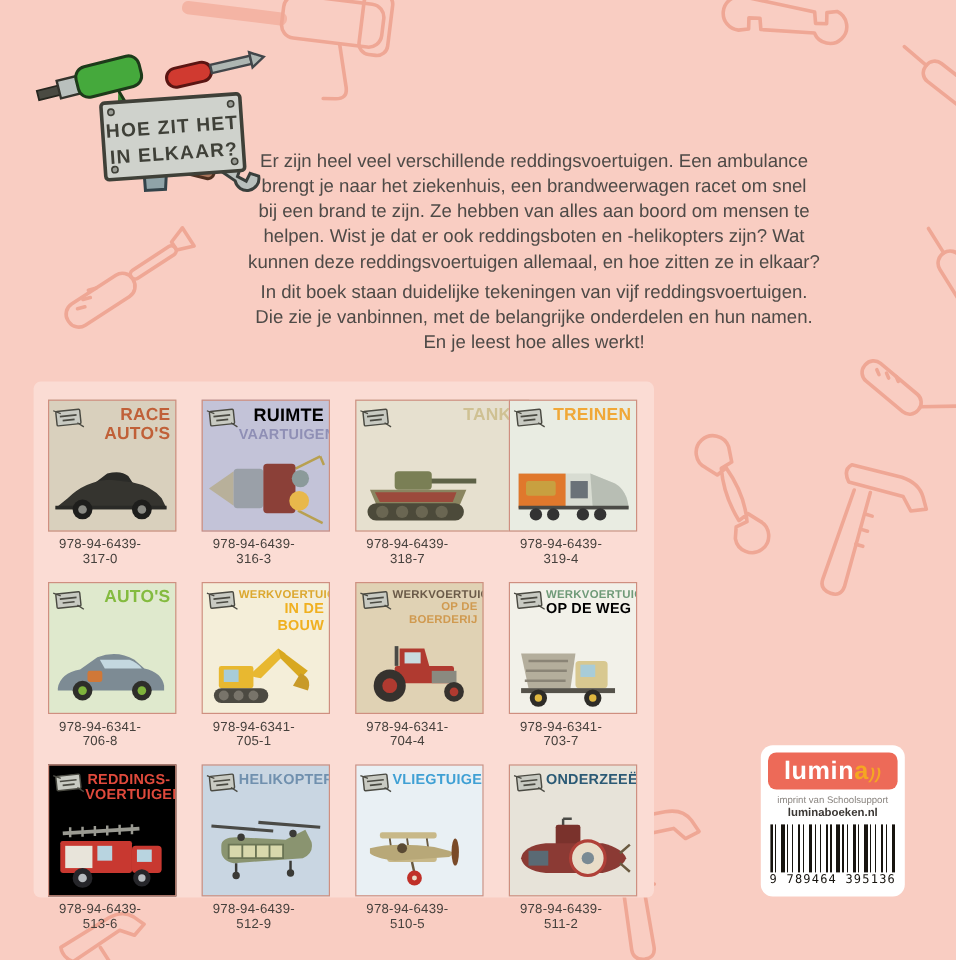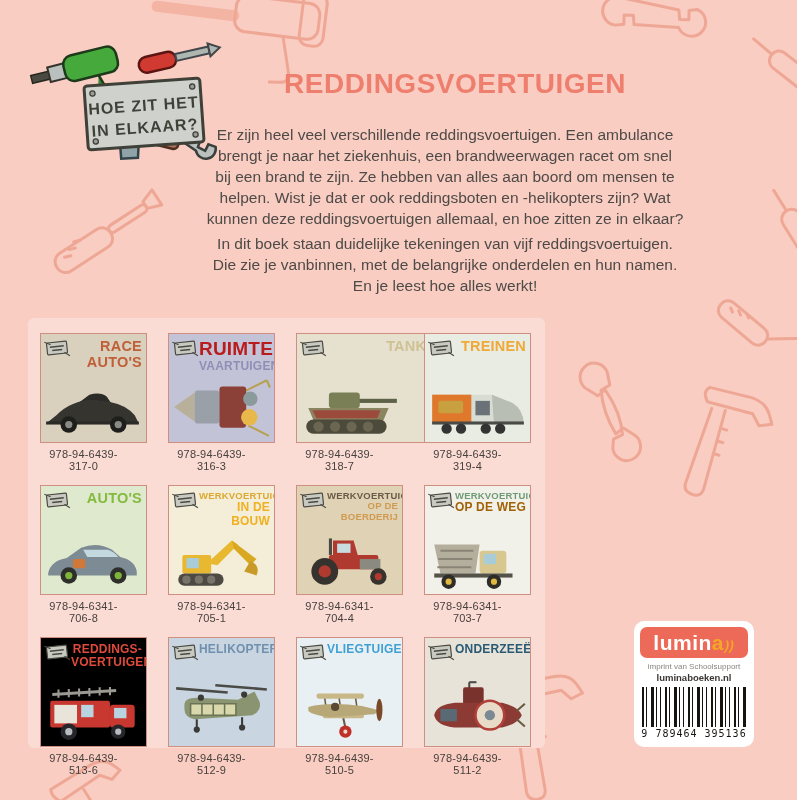--- a/index.html
+++ b/index.html
@@ -150,21 +150,20 @@
       <rect x="60" y="68" width="116" height="64" rx="3" fill="#cfd2cc" stroke="#3f4038" stroke-width="3"></rect>
       <circle cx="68" cy="76" r="2.6" fill="#9a9d96" stroke="#3f4038" stroke-width="1.3"></circle>
       <circle cx="168" cy="76" r="2.6" fill="#9a9d96" stroke="#3f4038" stroke-width="1.3"></circle>
       <circle cx="68" cy="124" r="2.6" fill="#9a9d96" stroke="#3f4038" stroke-width="1.3"></circle>
       <circle cx="168" cy="124" r="2.6" fill="#9a9d96" stroke="#3f4038" stroke-width="1.3"></circle>
       <text x="118" y="97" text-anchor="middle" font-family="Liberation Sans, sans-serif" font-weight="bold" font-size="16" letter-spacing="1" fill="#3f4038">HOE ZIT HET</text>
       <text x="118" y="119" text-anchor="middle" font-family="Liberation Sans, sans-serif" font-weight="bold" font-size="16" letter-spacing="1" fill="#3f4038">IN ELKAAR?</text>
     </g>
   </svg>
 
-  <h1 class="page-title" style="color: rgb(238, 126, 109);">REDDINGSVOERTUIGEN</h1>
   <p class="intro-p intro-p2">In dit boek staan duidelijke tekeningen van vijf reddingsvoertuigen.
 Die zie je vanbinnen, met de belangrijke onderdelen en hun namen.
 En je leest hoe alles werkt!</p>
   <p class="intro-p intro-p1">Er zijn heel veel verschillende reddingsvoertuigen. Een ambulance
 brengt je naar het ziekenhuis, een brandweerwagen racet om snel
 bij een brand te zijn. Ze hebben van alles aan boord om mensen te
 helpen. Wist je dat er ook reddingsboten en -helikopters zijn? Wat
 kunnen deze reddingsvoertuigen allemaal, en hoe zitten ze in elkaar?</p>
 
   <div class="panel" style="background: rgb(251, 220, 212);">
@@ -203,21 +202,21 @@
       <svg class="badge" viewBox="0 0 27 22">
         <g transform="rotate(-6 13 11)">
           <rect x="3" y="5" width="20" height="12" rx="1" fill="#c8cac2" stroke="#4a4a42" stroke-width="1.2"></rect>
           <line x1="6" y1="9.5" x2="20" y2="9.5" stroke="#4a4a42" stroke-width="1.4"></line>
           <line x1="8" y1="13" x2="18" y2="13" stroke="#4a4a42" stroke-width="1.4"></line>
           <line x1="1" y1="4" x2="7" y2="7" stroke="#4a4a42" stroke-width="1.1"></line>
           <line x1="20" y1="16" x2="25" y2="20" stroke="#4a4a42" stroke-width="1.1"></line>
         </g>
       </svg>
       <div class="cover-title">
-              <div style="color: #b91c1c; font-size: 19px;">RUIMTE</div>
+              <div style="color: #000000; font-size: 15px;">RUIMTE</div>
               <div style="color: rgb(143, 143, 181); font-size: 12px;">VAARTUIGEN</div>
             </div>
       <svg class="art" viewBox="0 0 100 62" preserveAspectRatio="xMidYMax meet">
               <line x1="74" y1="14" x2="94" y2="4" stroke="#b8a050" stroke-width="2"></line>
               <line x1="94" y1="4" x2="97" y2="11" stroke="#b8a050" stroke-width="2"></line>
               <line x1="76" y1="48" x2="96" y2="58" stroke="#b8a050" stroke-width="2"></line>
               <polygon points="4,30 24,16 24,44" fill="#b8b09a"></polygon>
               <rect x="24" y="14" width="24" height="32" rx="3" fill="#9aa0a8"></rect>
               <rect x="48" y="10" width="26" height="40" rx="3" fill="#8b4038"></rect>
               <circle cx="78" cy="22" r="7" fill="#8b9a9a"></circle>
@@ -379,21 +378,21 @@
         <g transform="rotate(-6 13 11)">
           <rect x="3" y="5" width="20" height="12" rx="1" fill="#c8cac2" stroke="#4a4a42" stroke-width="1.2"></rect>
           <line x1="6" y1="9.5" x2="20" y2="9.5" stroke="#4a4a42" stroke-width="1.4"></line>
           <line x1="8" y1="13" x2="18" y2="13" stroke="#4a4a42" stroke-width="1.4"></line>
           <line x1="1" y1="4" x2="7" y2="7" stroke="#4a4a42" stroke-width="1.1"></line>
           <line x1="20" y1="16" x2="25" y2="20" stroke="#4a4a42" stroke-width="1.1"></line>
         </g>
       </svg>
       <div class="cover-title">
               <div style="color: rgb(111, 154, 120); font-size: 9.5px;">WERKVOERTUIGEN</div>
-              <div style="color: #a16207; font-size: 12px;">OP DE WEG</div>
+              <div style="color: #000000; font-size: 12px;">OP DE WEG</div>
             </div>
       <svg class="art" viewBox="0 0 100 62" preserveAspectRatio="xMidYMax meet">
               <path d="M8 16 L52 16 L48 44 L14 44 Z" fill="#b4ae9c"></path>
               <path d="M14 22 L46 22 M12 30 L45 30 M11 38 L44 38" stroke="#8a8476" stroke-width="2"></path>
               <rect x="52" y="22" width="26" height="22" rx="3" fill="#d8c890"></rect>
               <rect x="56" y="25" width="12" height="10" fill="#a8ccd8"></rect>
               <rect x="8" y="44" width="76" height="4" fill="#55524a"></rect>
               <circle cx="22" cy="52" r="7" fill="#2e2c28"></circle>
               <circle cx="22" cy="52" r="3" fill="#e0b840"></circle>
               <circle cx="66" cy="52" r="7" fill="#2e2c28"></circle>

